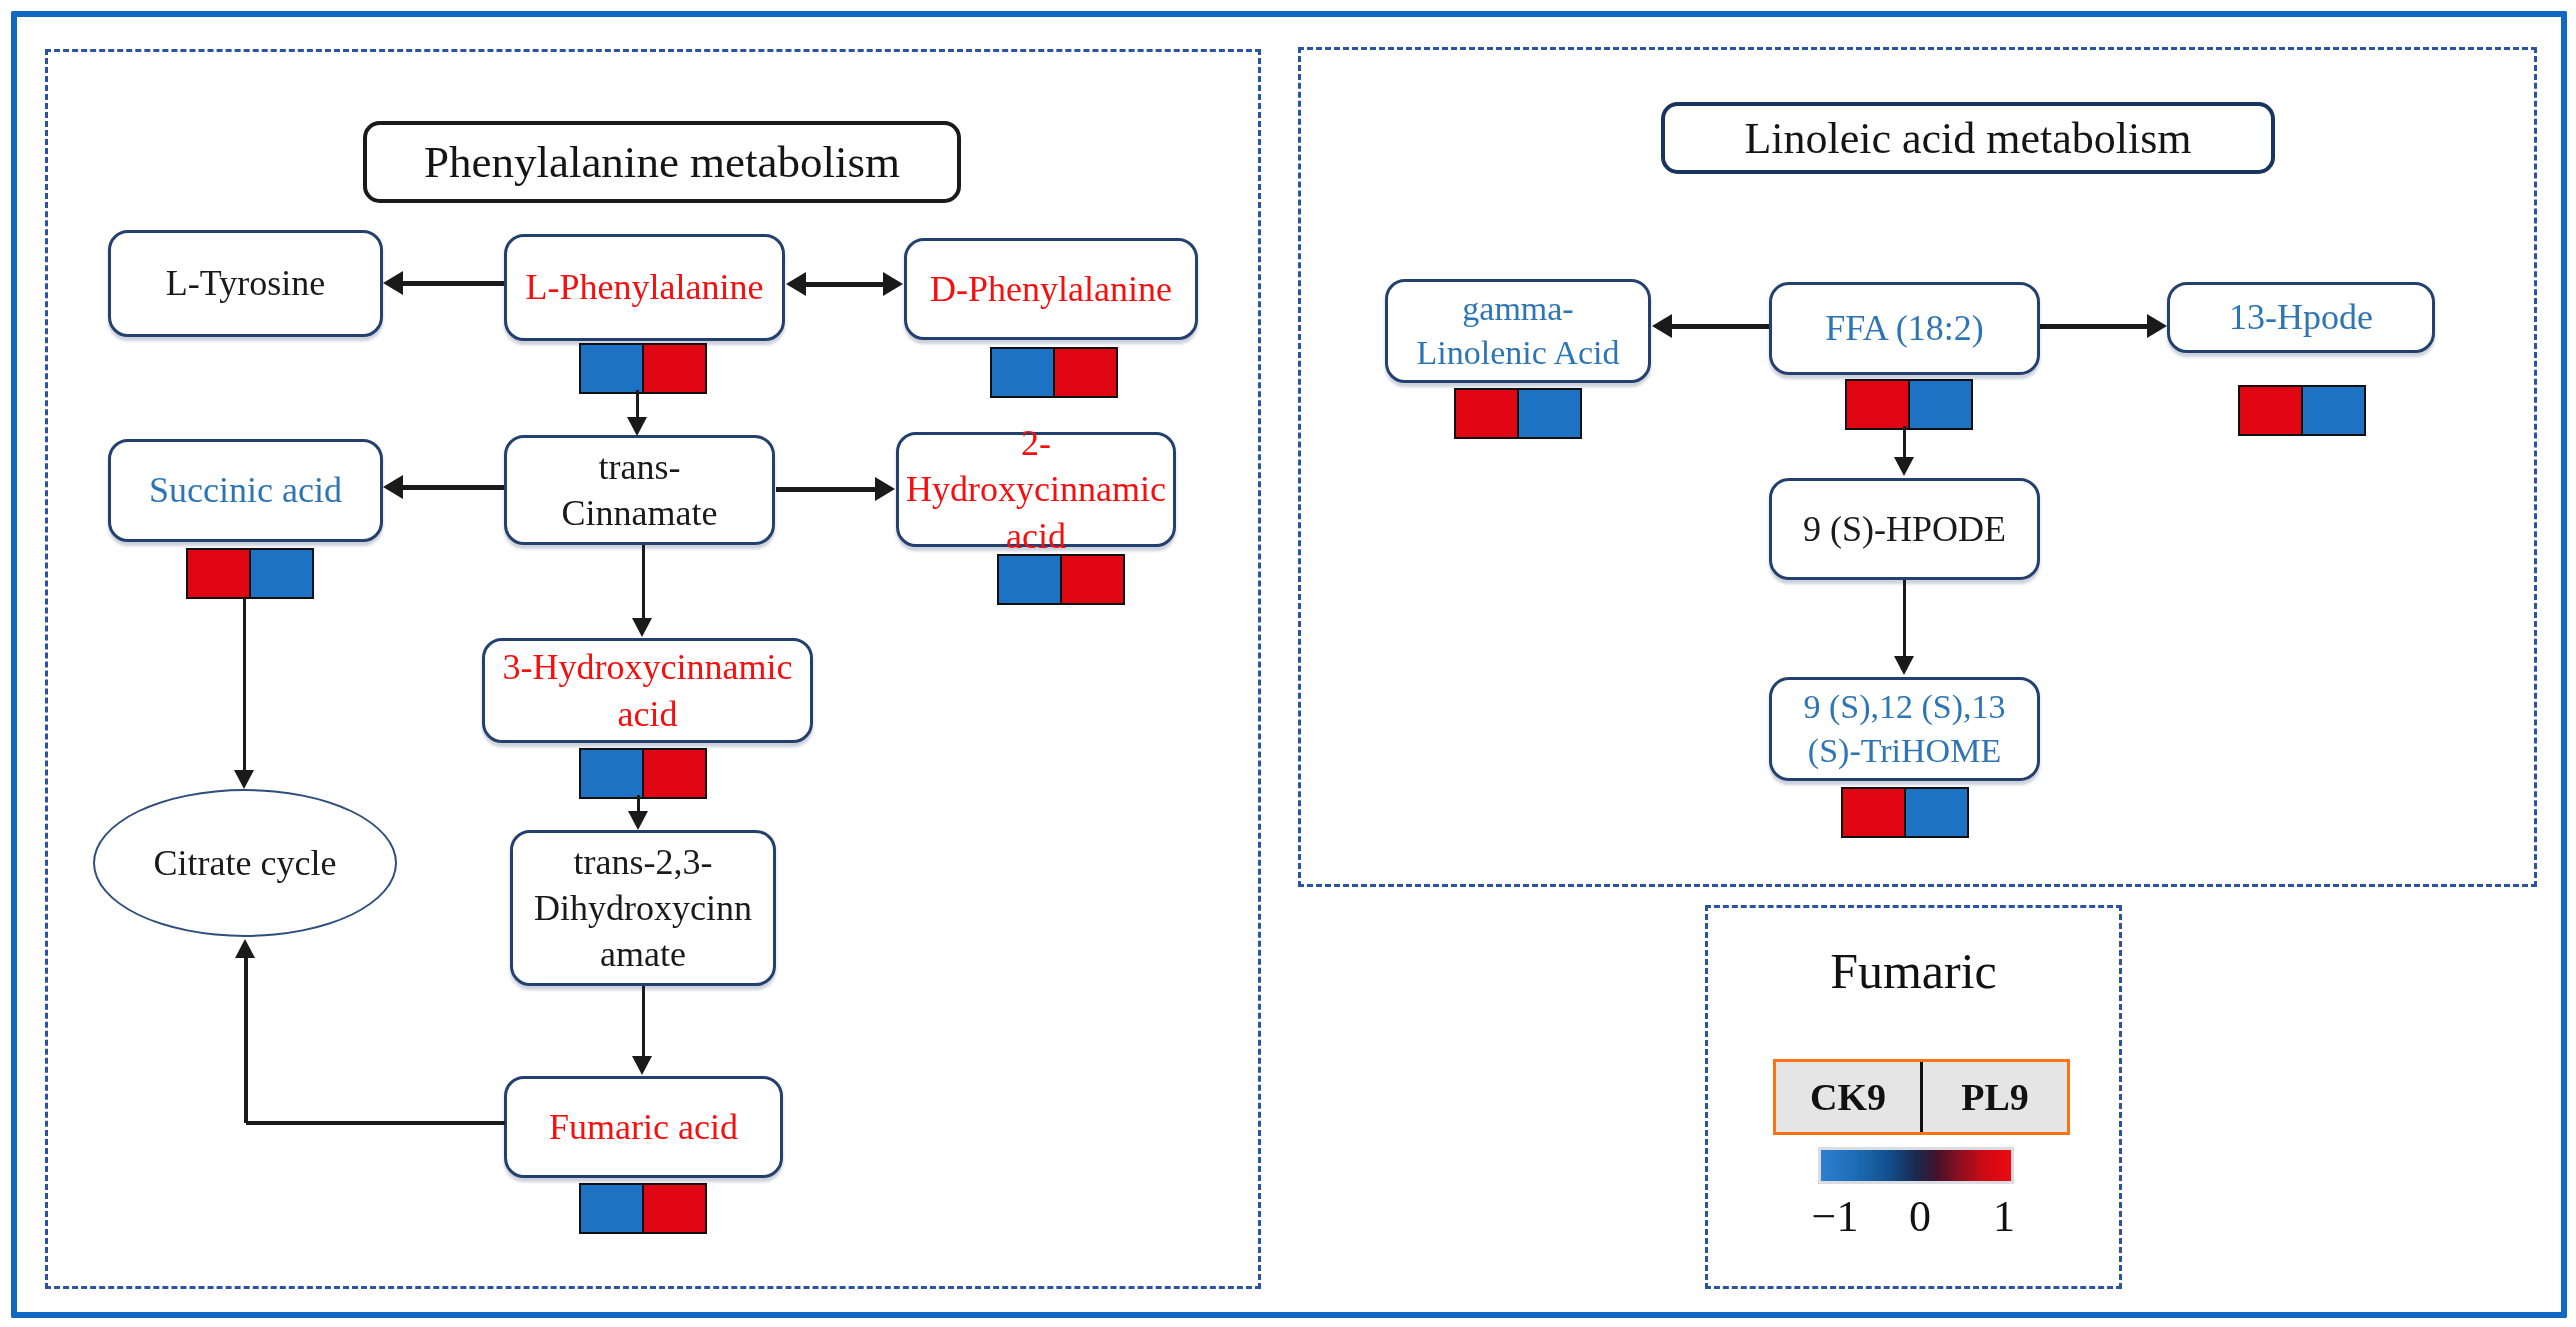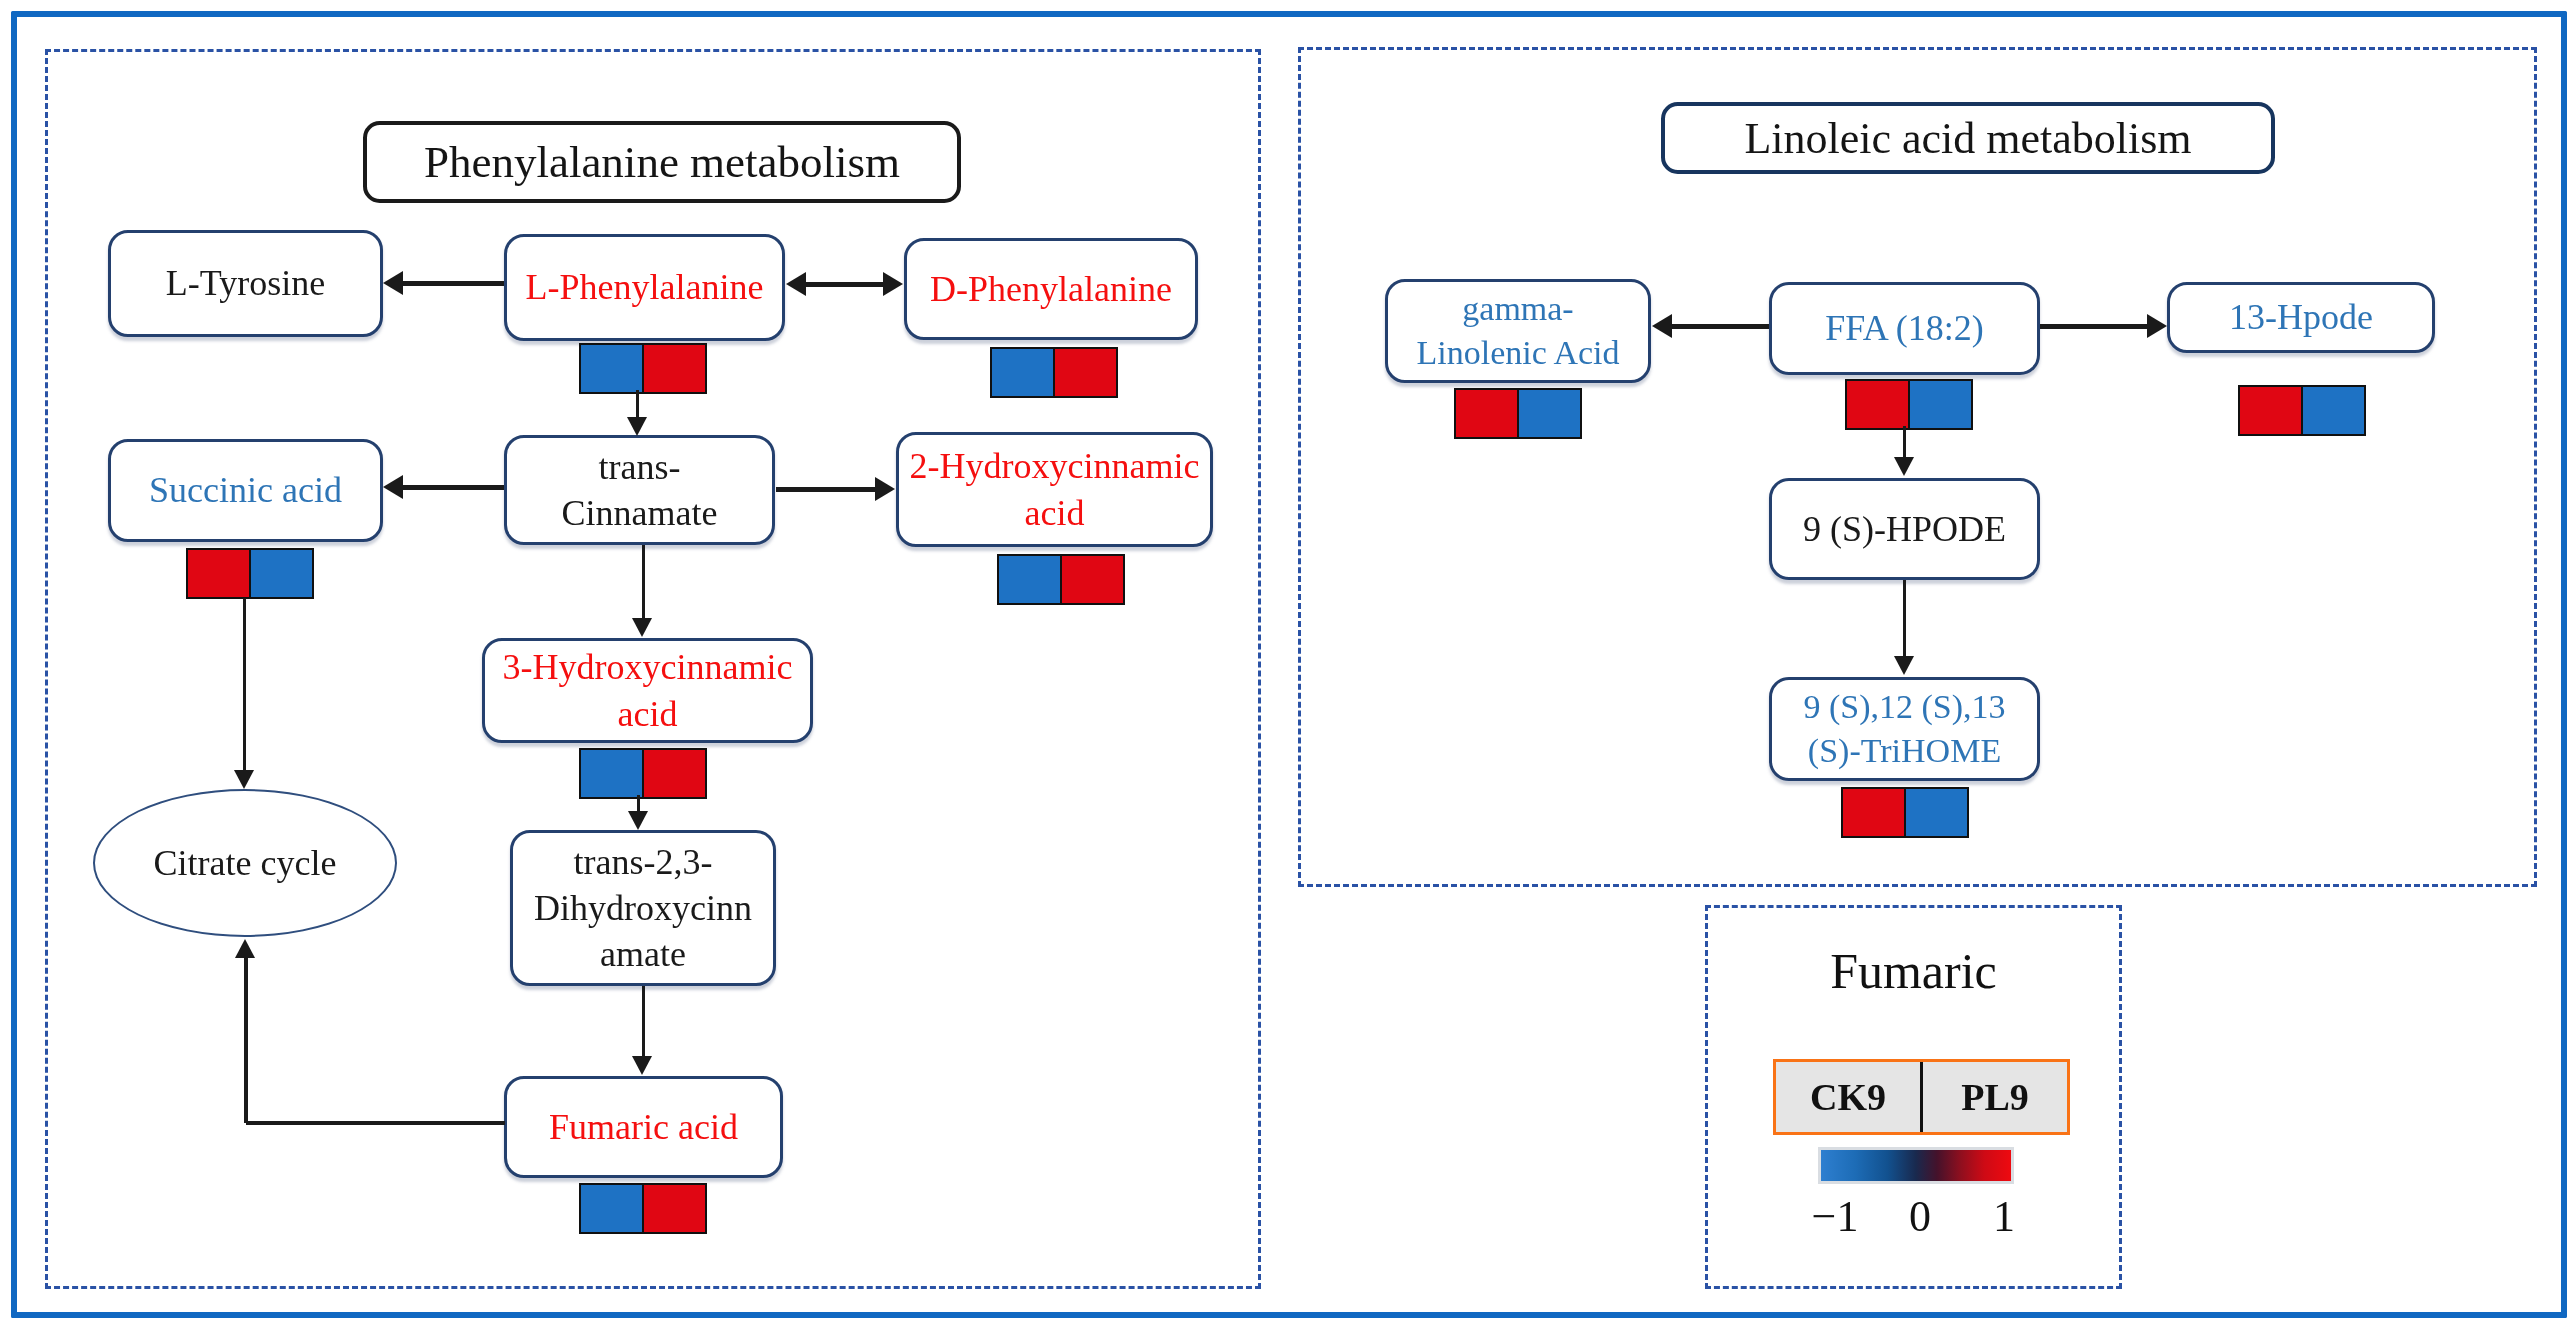--- a/index.html
+++ b/index.html
@@ -84,21 +84,21 @@
   <div class="abs hm" style="left:186px;top:548px;">
       <div class="cell" style="background: rgb(224, 6, 19);"></div>
       <div class="cell" style="background: rgb(30, 114, 196);"></div>
     </div>
 
   <div class="abs node" style="left:504px;top:435px;width:271px;height:110px;">
     <span class="t-black">trans-</span>
     <span class="t-black">Cinnamate</span>
   </div>
 
-  <div class="abs node" style="left:896px;top:432px;width:317px;height:115px;">
+  <div class="abs node" style="left:896px;top:432px;width:280px;height:115px;">
     <span class="t-red">2-Hydroxycinnamic</span>
     <span class="t-red">acid</span>
   </div>
   <div class="abs hm" style="left:997px;top:554px;">
       <div class="cell" style="background: rgb(30, 114, 196);"></div>
       <div class="cell" style="background: rgb(224, 6, 19);"></div>
     </div>
 
   <div class="abs node" style="left:482px;top:638px;width:331px;height:105px;">
     <span class="t-red">3-Hydroxycinnamic</span>

